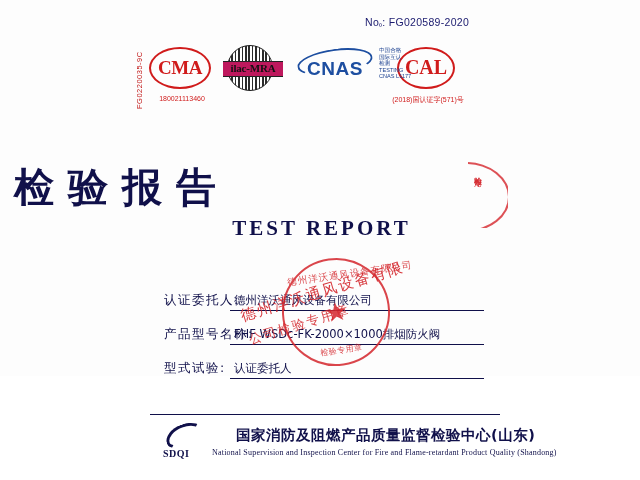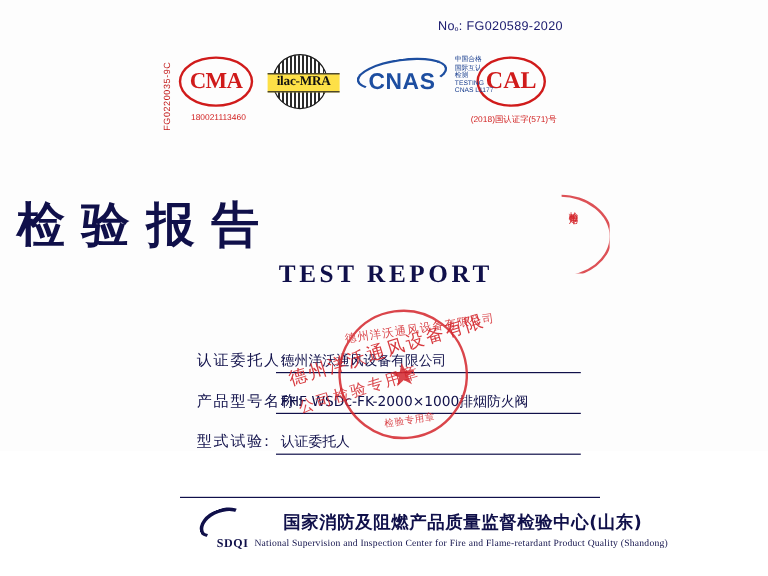--- a/index.html
+++ b/index.html
@@ -108,21 +108,21 @@
     border-radius: 50%;
     border: 1.5px solid #1b1b1b;
     background:
       repeating-linear-gradient(90deg, #2b2b2b 0 1.6px, #ffffff 1.6px 3.4px);
     box-sizing: border-box;
   }
   .ilac-band {
     position: absolute;
     left: 0px; top: 16px;
     width: 60px; height: 14px;
-    background: #fde047;
+    background: #be185d;
     border-top: 1px solid #222;
     border-bottom: 1px solid #222;
     text-align: center;
     font-family: "Liberation Serif", serif;
     font-weight: bold;
     font-size: 11px;
     line-height: 13px;
     color: #111;
     letter-spacing: -.2px;
   }
@@ -378,21 +378,21 @@
     border-radius: 50% 50% 50% 50% / 60% 60% 40% 40%;
     border-bottom-color: transparent;
     border-right-color: transparent;
     transform: rotate(-20deg);
     box-sizing: border-box;
   }
   .sdqi-text {
     position: absolute;
     left: 0; top: 24px;
     width: 44px;
-    text-align: right;
+    text-align: left;
     font-family: "Liberation Serif", serif;
     font-weight: bold;
     font-size: 10px;
     color: #10104a;
     letter-spacing: .5px;
   }
   .footer-cn {
     position: absolute;
     left: 212px;
     top: 426px;

